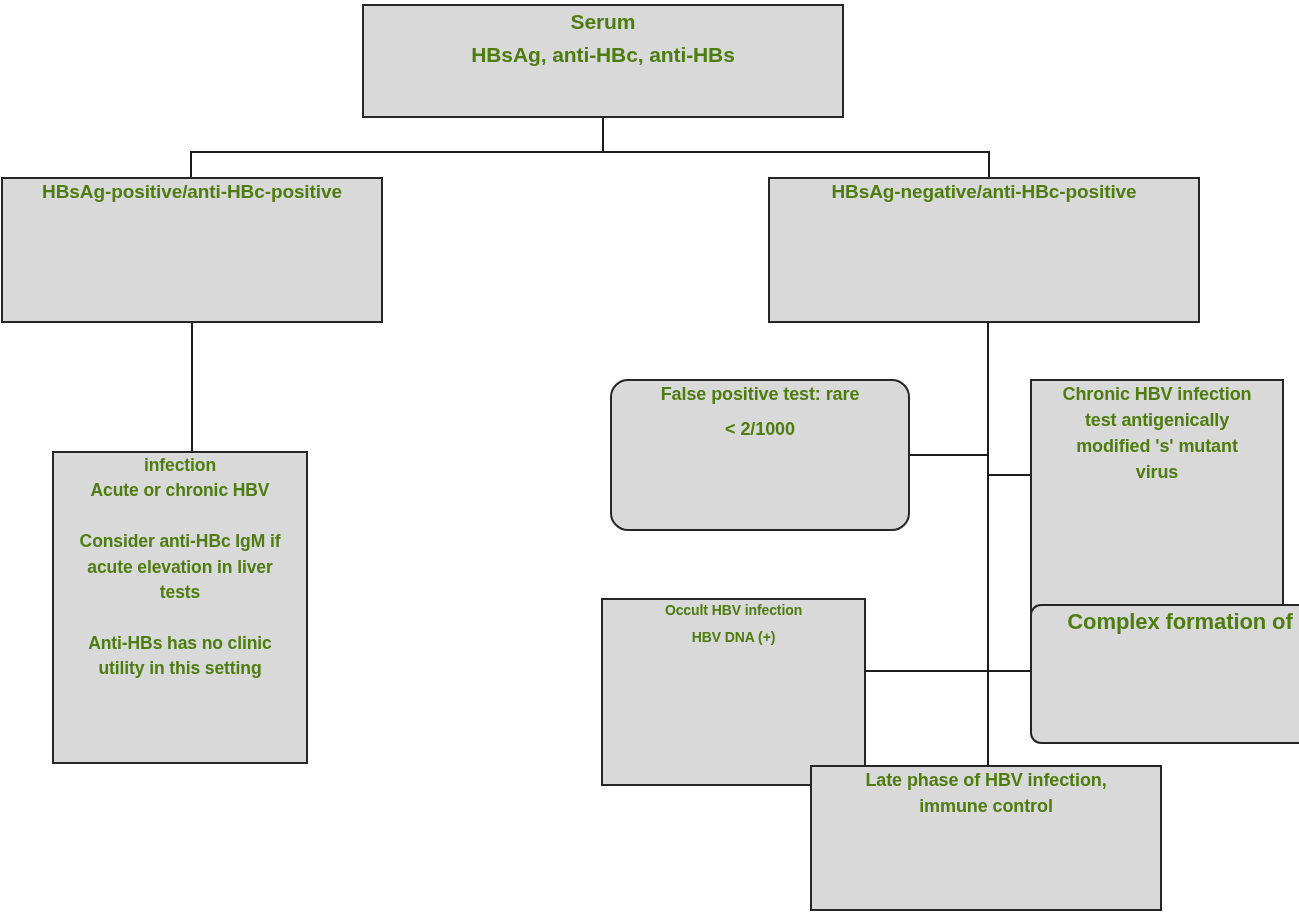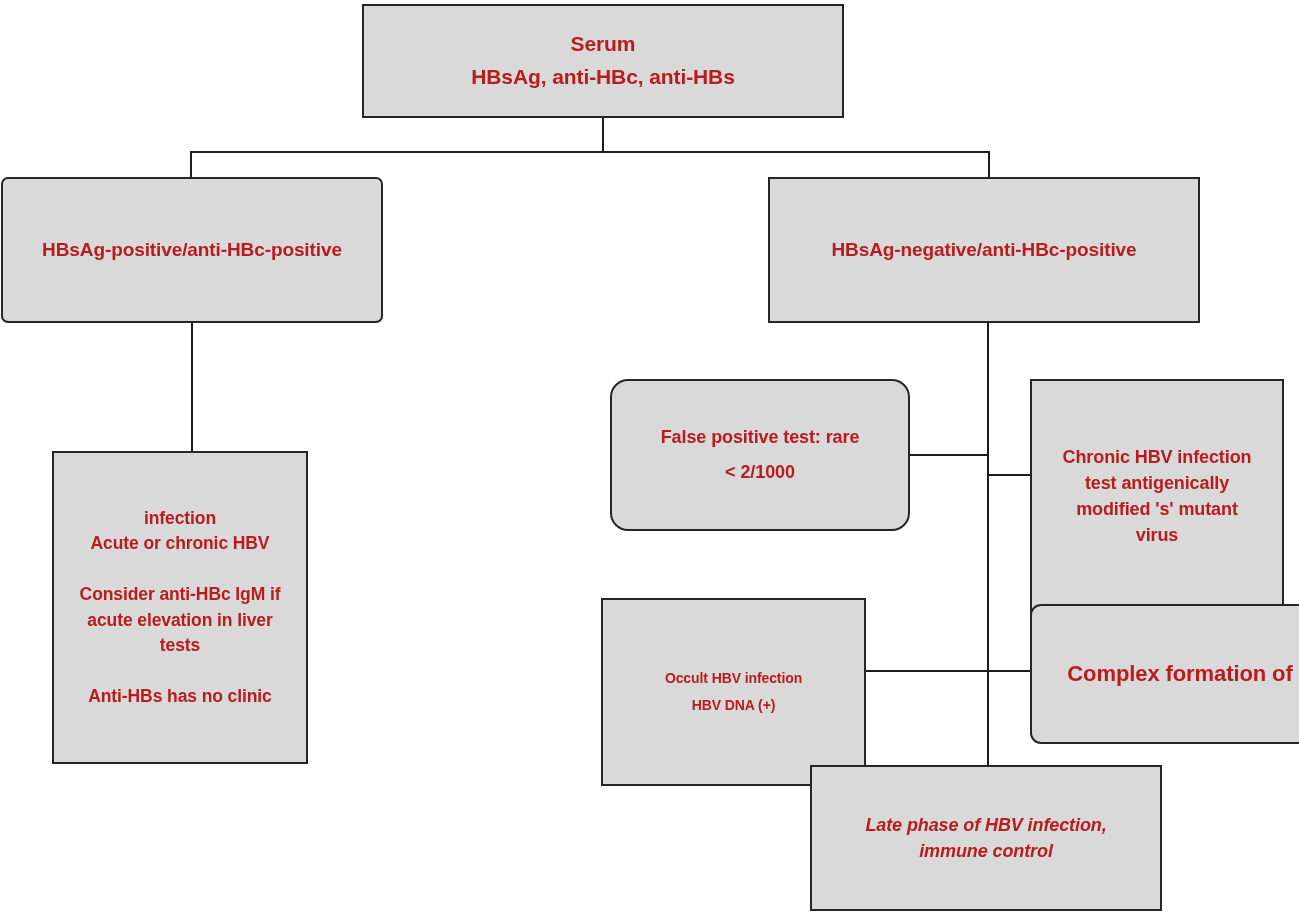--- a/index.html
+++ b/index.html
@@ -17,53 +17,52 @@
     height: 914px;
     background: #ffffff;
     overflow: hidden;
   }
   .node {
     position: absolute;
     box-sizing: border-box;
     background: #d9d9d9;
     border: 2px solid #262626;
     display: flex;
-    align-items: center;
     justify-content: center;
     text-align: center;
     font-weight: bold;
-    color: #b91c1c;
+    color: #4d7c0f;
     letter-spacing: -0.1px;
     z-index: 2;
   }
   .node .lines {
     display: block;
     width: 100%;
     padding: 0 8px;
     box-sizing: border-box;
   }
   .node .line {
     display: block;
     white-space: pre-wrap;
   }
   .node .spacer {
     display: block;
     height: 1.45em;
   }
 
   
   #node-serum        { left: 362px; top: 4px;   width: 482px;  height: 114px; font-size: 21px; line-height: 1.55; }
-  #node-hbsag-pos    { left: 1px;   top: 177px; width: 382px;  height: 146px; font-size: 19px; line-height: 1.4; border-radius: 7px; }
+  #node-hbsag-pos    { left: 1px;   top: 177px; width: 382px;  height: 146px; font-size: 19px; line-height: 1.4; }
   #node-hbsag-neg    { left: 768px; top: 177px; width: 432px;  height: 146px; font-size: 19px; line-height: 1.4; }
   #node-acute        { left: 52px;  top: 451px; width: 256px;  height: 313px; font-size: 17.5px; line-height: 1.45; }
   #node-false-pos    { left: 610px; top: 379px; width: 300px;  height: 152px; font-size: 18px; line-height: 1.5; border-radius: 18px; }
   #node-chronic-mut  { left: 1030px;top: 379px; width: 254px;  height: 234px; font-size: 18px; line-height: 1.45; }
   #node-occult       { left: 601px; top: 598px; width: 265px;  height: 188px; font-size: 14px; line-height: 1.5; }
   #node-complex      { left: 1030px;top: 604px; width: 300px;  height: 140px; font-size: 22px; line-height: 1.45; border-radius: 11px; }
-  #node-late-phase   { left: 810px; top: 765px; width: 352px;  height: 146px; font-size: 18px; line-height: 1.45; font-style: italic; }
+  #node-late-phase   { left: 810px; top: 765px; width: 352px;  height: 146px; font-size: 18px; line-height: 1.45; }
 
   
   .conn {
     position: absolute;
     background: #1c1c1c;
     z-index: 1;
   }
   .conn.h { height: 2px; }
   .conn.v { width: 2px; }
 
@@ -121,20 +120,21 @@
   <div class="node" id="node-acute">
     <span class="lines">
       <span class="line">infection</span>
       <span class="line">Acute or chronic HBV</span>
       <span class="spacer"></span>
       <span class="line">Consider anti-HBc IgM if</span>
       <span class="line">acute elevation in liver</span>
       <span class="line">tests</span>
       <span class="spacer"></span>
       <span class="line">Anti-HBs has no clinic</span>
+      <span class="line">utility in this setting</span>
     </span>
   </div>
 
   <div class="node" id="node-false-pos">
     <span class="lines">
       <span class="line">False positive test: rare</span>
       <span class="spacer" style="height:0.45em"></span>
       <span class="line">&lt; 2/1000</span>
     </span>
   </div>

